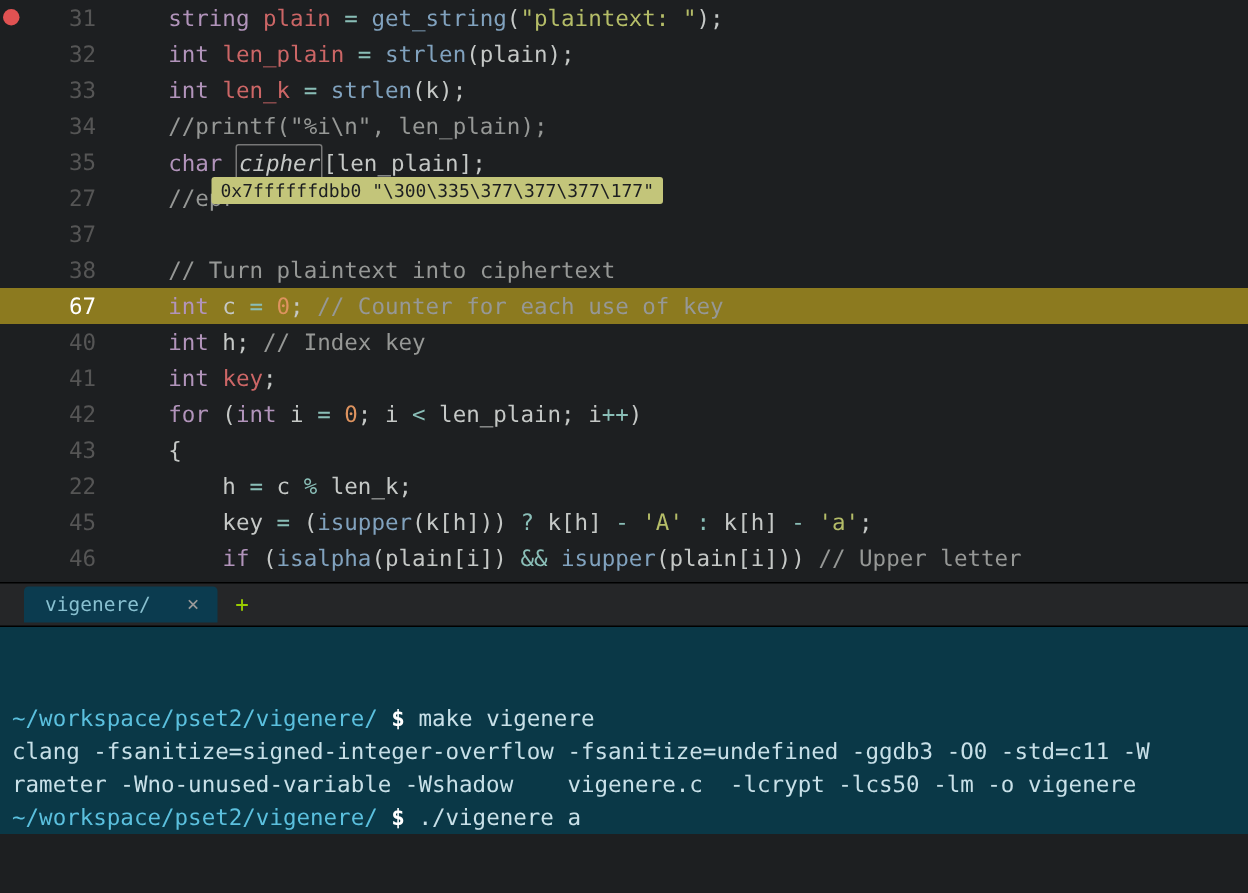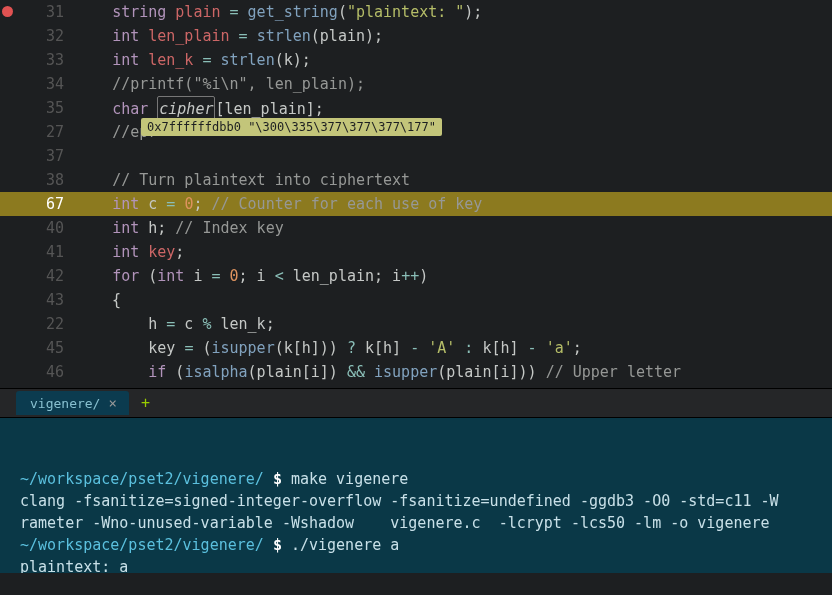--- a/index.html
+++ b/index.html
@@ -17,24 +17,24 @@
 .tok-fn  { color:#81a2be; }
 .tok-str { color:#b5bd68; }
 .tok-num { color:#de935f; }
 .tok-cm  { color:#969896; }
 .tok-op  { color:#8abeb7; }
 .tok-id  { color:#cc6666; }
 .tok-pl  { color:#c5c8c6; }
 .boxed   { display:inline-block; border:1px solid #777; border-radius:2px; padding:0 1px;font-style:italic; }
 .tooltip { position:absolute; left:141px; top:118px; background:#c3c57a; color:#1d1f21; font-size:12px; padding:2px 6px; border-radius:2px; z-index:5; }
 .tabbar { height:30px; background:#252628; display:flex; align-items:center; padding-left:16px; border-top:1px solid #000; border-bottom:1px solid #000;}
-.tab { background:#0b3b4f; color:#88c0d0; padding:4px 12px 4px 14px; display:flex; align-items:center; gap:8px; font-size:13px; border-radius:3px 3px 0 0; height:24px; }
+.tab { background:#0b3b4f; color:#88c0d0; padding:4px 12px 4px 14px; display:flex; align-items:center; gap:24px; font-size:13px; border-radius:3px 3px 0 0; height:24px; }
 .tab-close { color:#999; cursor:pointer; font-size:14px; }
 .tab-add { color:#9c0; margin-left:12px; font-size:15px; cursor:pointer; }
-.terminal { background:#0a3847; color:#ddd; height:155px; padding:6px 20px; font-size:15px; line-height:22px; white-space:pre; overflow:hidden; }
+.terminal { background:#0a3847; color:#ddd; height:138px; padding:6px 8px; font-size:15px; line-height:22px; white-space:pre; overflow:hidden; }
 .tp { color:#5bc0de; }
 .ts { color:#fff; font-weight:bold;}
 .to { color:#c8e0e8; }
 </style>
 </head>
 <body>
 
 <div class="editor">
   <div id="editor-lines">
       <div class="line"><div class="bp-col"><div class="bp"></div></div><div class="gutter">31</div><div class="code"><span class="tok-pl">    </span><span class="tok-type">string</span><span class="tok-pl"> </span><span class="tok-id">plain</span><span class="tok-pl"> </span><span class="tok-op">=</span><span class="tok-pl"> </span><span class="tok-fn">get_string</span><span class="tok-pl">(</span><span class="tok-str">"plaintext: "</span><span class="tok-pl">);</span></div></div>

